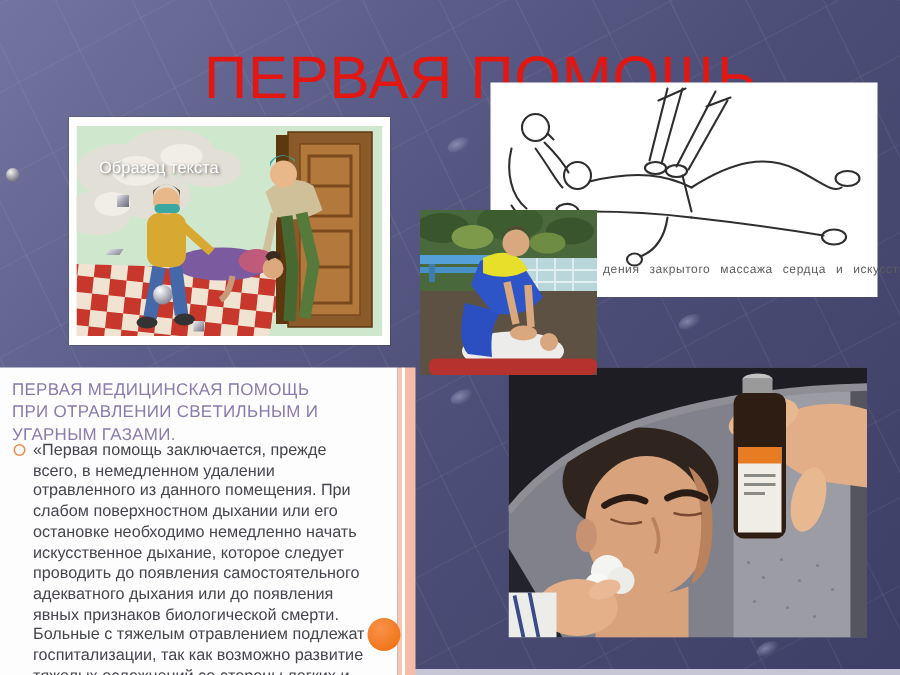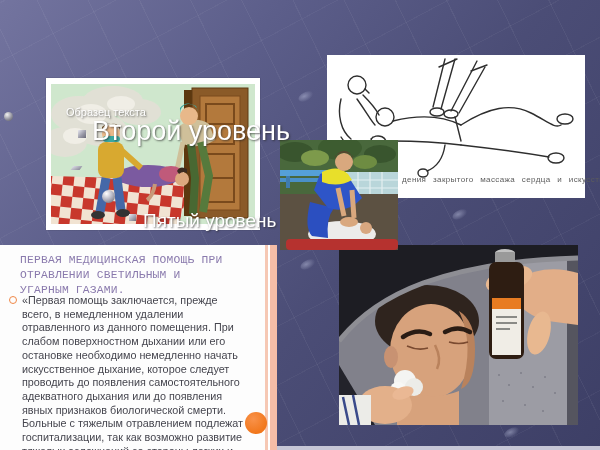--- a/index.html
+++ b/index.html
@@ -58,22 +58,22 @@
   
   #cpr-photo{position:absolute;left:280px;top:140px;width:118px;height:110px;z-index:3;}
   
   #car-photo{position:absolute;left:339px;top:245px;width:239px;height:180px;z-index:2;}
   
   #infobox{
     position:absolute;left:0;top:245px;width:265px;height:205px;z-index:2;
     background:#fdfdfd;
   }
   #info-heading{
-    position:absolute;left:20px;top:8px;width:215px;
-    font-size:11.3px;line-height:15px;letter-spacing:0.2px;color:#8a7aad;font-family:Liberation Mono, monospace;
+    position:absolute;left:8px;top:8px;width:215px;
+    font-size:11.3px;line-height:15px;letter-spacing:0.2px;color:#8a7aad;
   }
   #info-body{
     position:absolute;left:22px;top:49px;width:228px;
     font-size:10.8px;line-height:13.7px;color:#45454e;
   }
   #info-bullet{
     position:absolute;left:9px;top:51px;width:6px;height:6px;border-radius:50%;
     border:1.6px solid #f08848;background:transparent;
   }
   #pink-stripe{
@@ -95,20 +95,21 @@
   <div class="bgdot" style="left:452px;top:210px"></div>
   <div class="bgdot" style="left:238px;top:124px"></div>
   <div class="bgdot" style="left:345px;top:228px"></div>
   <div class="bgdot" style="left:412px;top:185px"></div>
   <div class="bgdot" style="left:521px;top:300px"></div>
   <div class="bgdot" style="left:556px;top:252px"></div>
   <div class="bgdot" style="left:504px;top:428px"></div>
   <div class="bgdot" style="left:196px;top:418px"></div>
   <div class="bgdot" style="left:300px;top:260px"></div>
 
+  <div id="title">ПЕРВАЯ ПОМОЩЬ</div>
 
   <div id="cartoon">
     <svg width="204" height="142" viewBox="0 0 204 140">
       <rect x="0" y="0" width="204" height="140" fill="#cfe7cd"></rect>
 
       <defs>
         <pattern id="chk" width="22" height="22" patternUnits="userSpaceOnUse" patternTransform="rotate(6)">
           <rect width="22" height="22" fill="#f1e3d2"></rect>
           <rect width="11" height="11" fill="#c8372c"></rect>
           <rect x="11" y="11" width="11" height="11" fill="#c8372c"></rect>
@@ -164,25 +165,23 @@
         <path d="M66,94 L70,126" stroke="#4568a8" stroke-width="9" fill="none"></path>
         <ellipse cx="47" cy="131" rx="7" ry="4" fill="#333"></ellipse>
         <ellipse cx="72" cy="129" rx="7" ry="4" fill="#333"></ellipse>
       </g>
     </svg>
   </div>
 
   <div class="bullet" id="b1"></div>
   <div class="ph" id="ph-sample">Образец текста</div>
   <div class="bullet" id="b2"></div>
-  <div class="ph" id="ph-l2">Второй уровень</div>
   <div class="bullet" id="b3"></div>
   <div class="bullet" id="b4"></div>
   <div class="bullet" id="b5"></div>
-  <div class="ph" id="ph-l5">Пятый уровень</div>
 
   <div id="linedraw">
     <svg width="258" height="143" viewBox="0 0 258 143">
       <g stroke="#2e2e2e" stroke-width="1.4" fill="none" stroke-linecap="round" stroke-linejoin="round">
 
         <circle cx="58" cy="62" r="9"></circle>
         <path d="M44,84 a8,6 0 1 1 14,6 a8,6 0 1 1 -12,-8"></path>
         <path d="M66,66 C98,58 118,62 134,70"></path>
         <path d="M66,86 C98,86 118,88 134,90"></path>
         <path d="M128,62 L134,86"></path>

